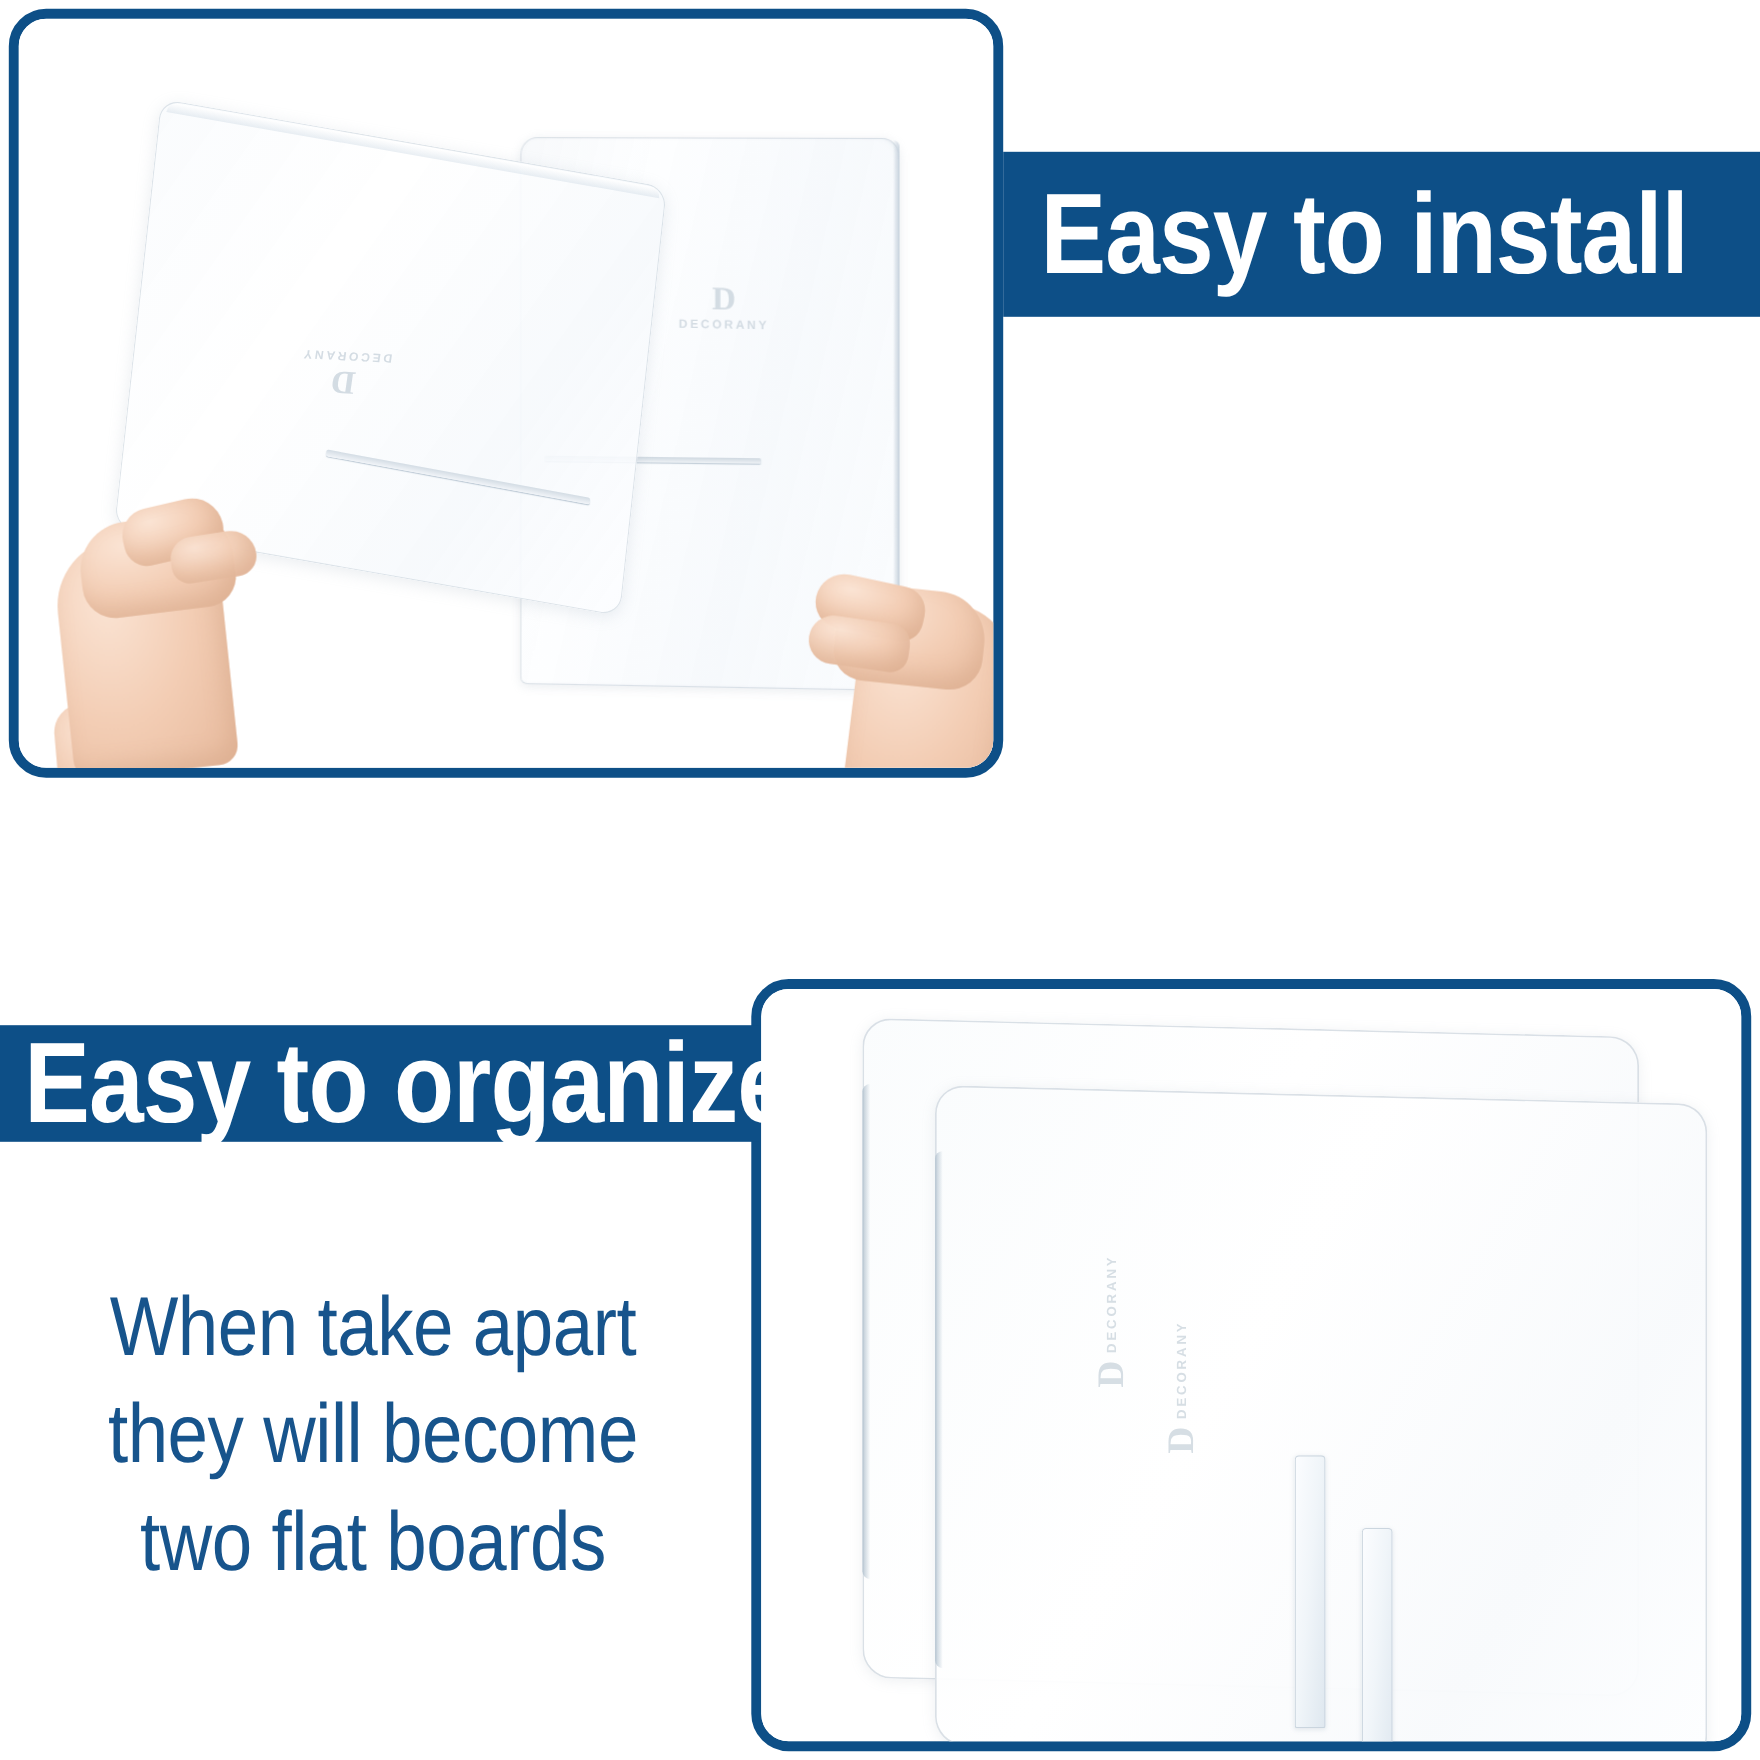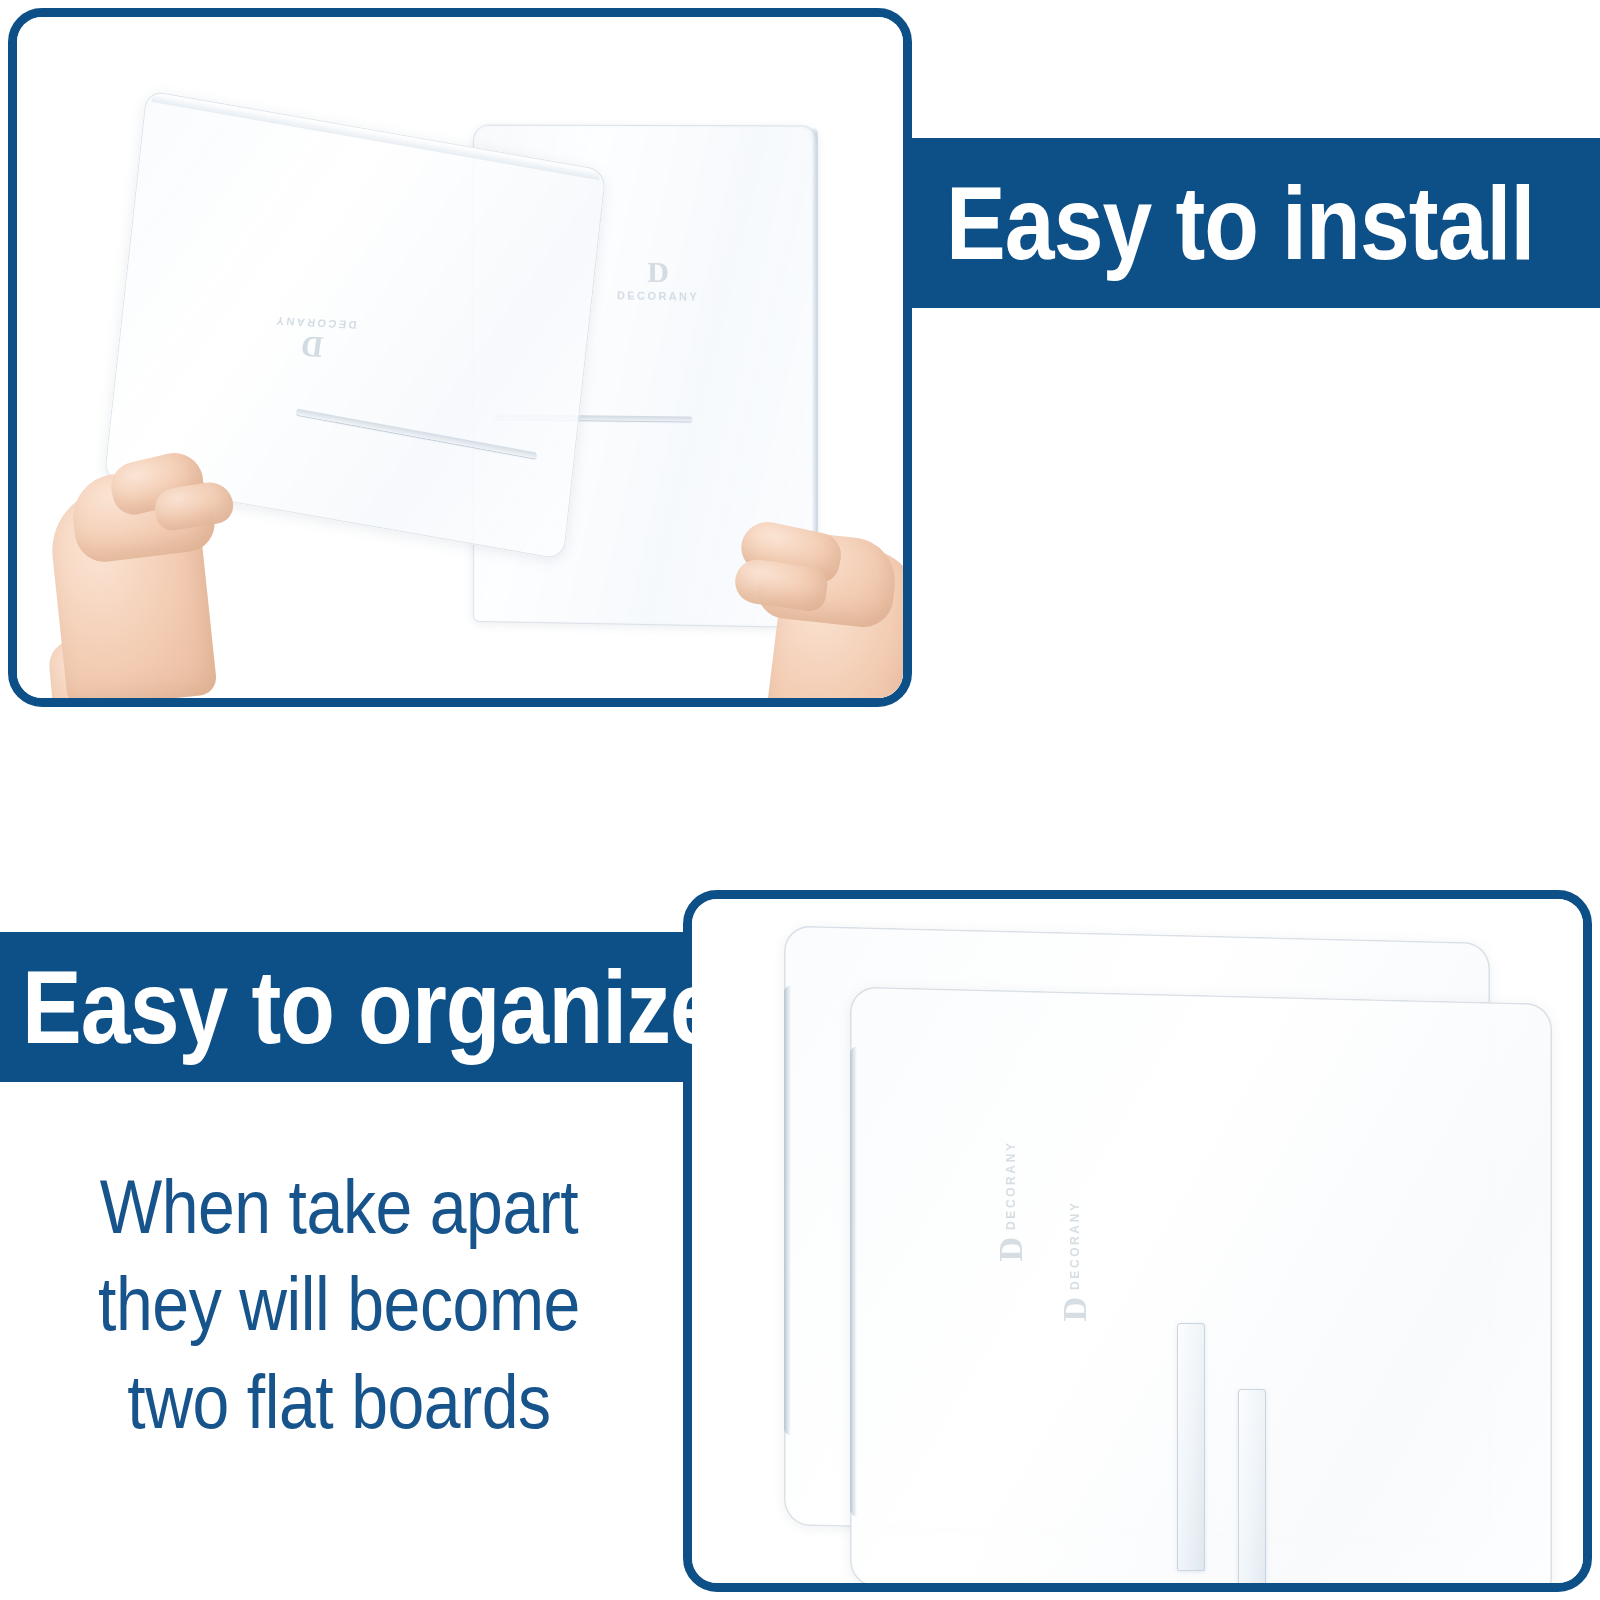--- a/index.html
+++ b/index.html
@@ -319,22 +319,22 @@
     line-height: 1;
     font-family: "Liberation Serif", serif;
   }
   .logo-h .word {
     font-size: 12px;
     letter-spacing: 2.6px;
     font-weight: bold;
   }
 
   
-  #banner-install  { left: 912px; top: 138px;  width: 688px; height: 170px; padding-left: 34px; }
-  #banner-organize { left: 0;     top: 932px;  width: 690px; height: 150px; padding-left: 22px; }
+  #banner-install  { left: 912px; top: 138px;  width: 688px; height: 150px; padding-left: 34px; }
+  #banner-organize { left: 0;     top: 932px;  width: 690px; height: 106px; padding-left: 22px; }
   #copy-organize { left: 14px;  top: 1158px; width: 650px; }
 </style>
 </head>
 <body>
 
 <div class="panel">
 
   <div class="photo-frame" id="frame-install">
     <div class="photo-stage">
 

